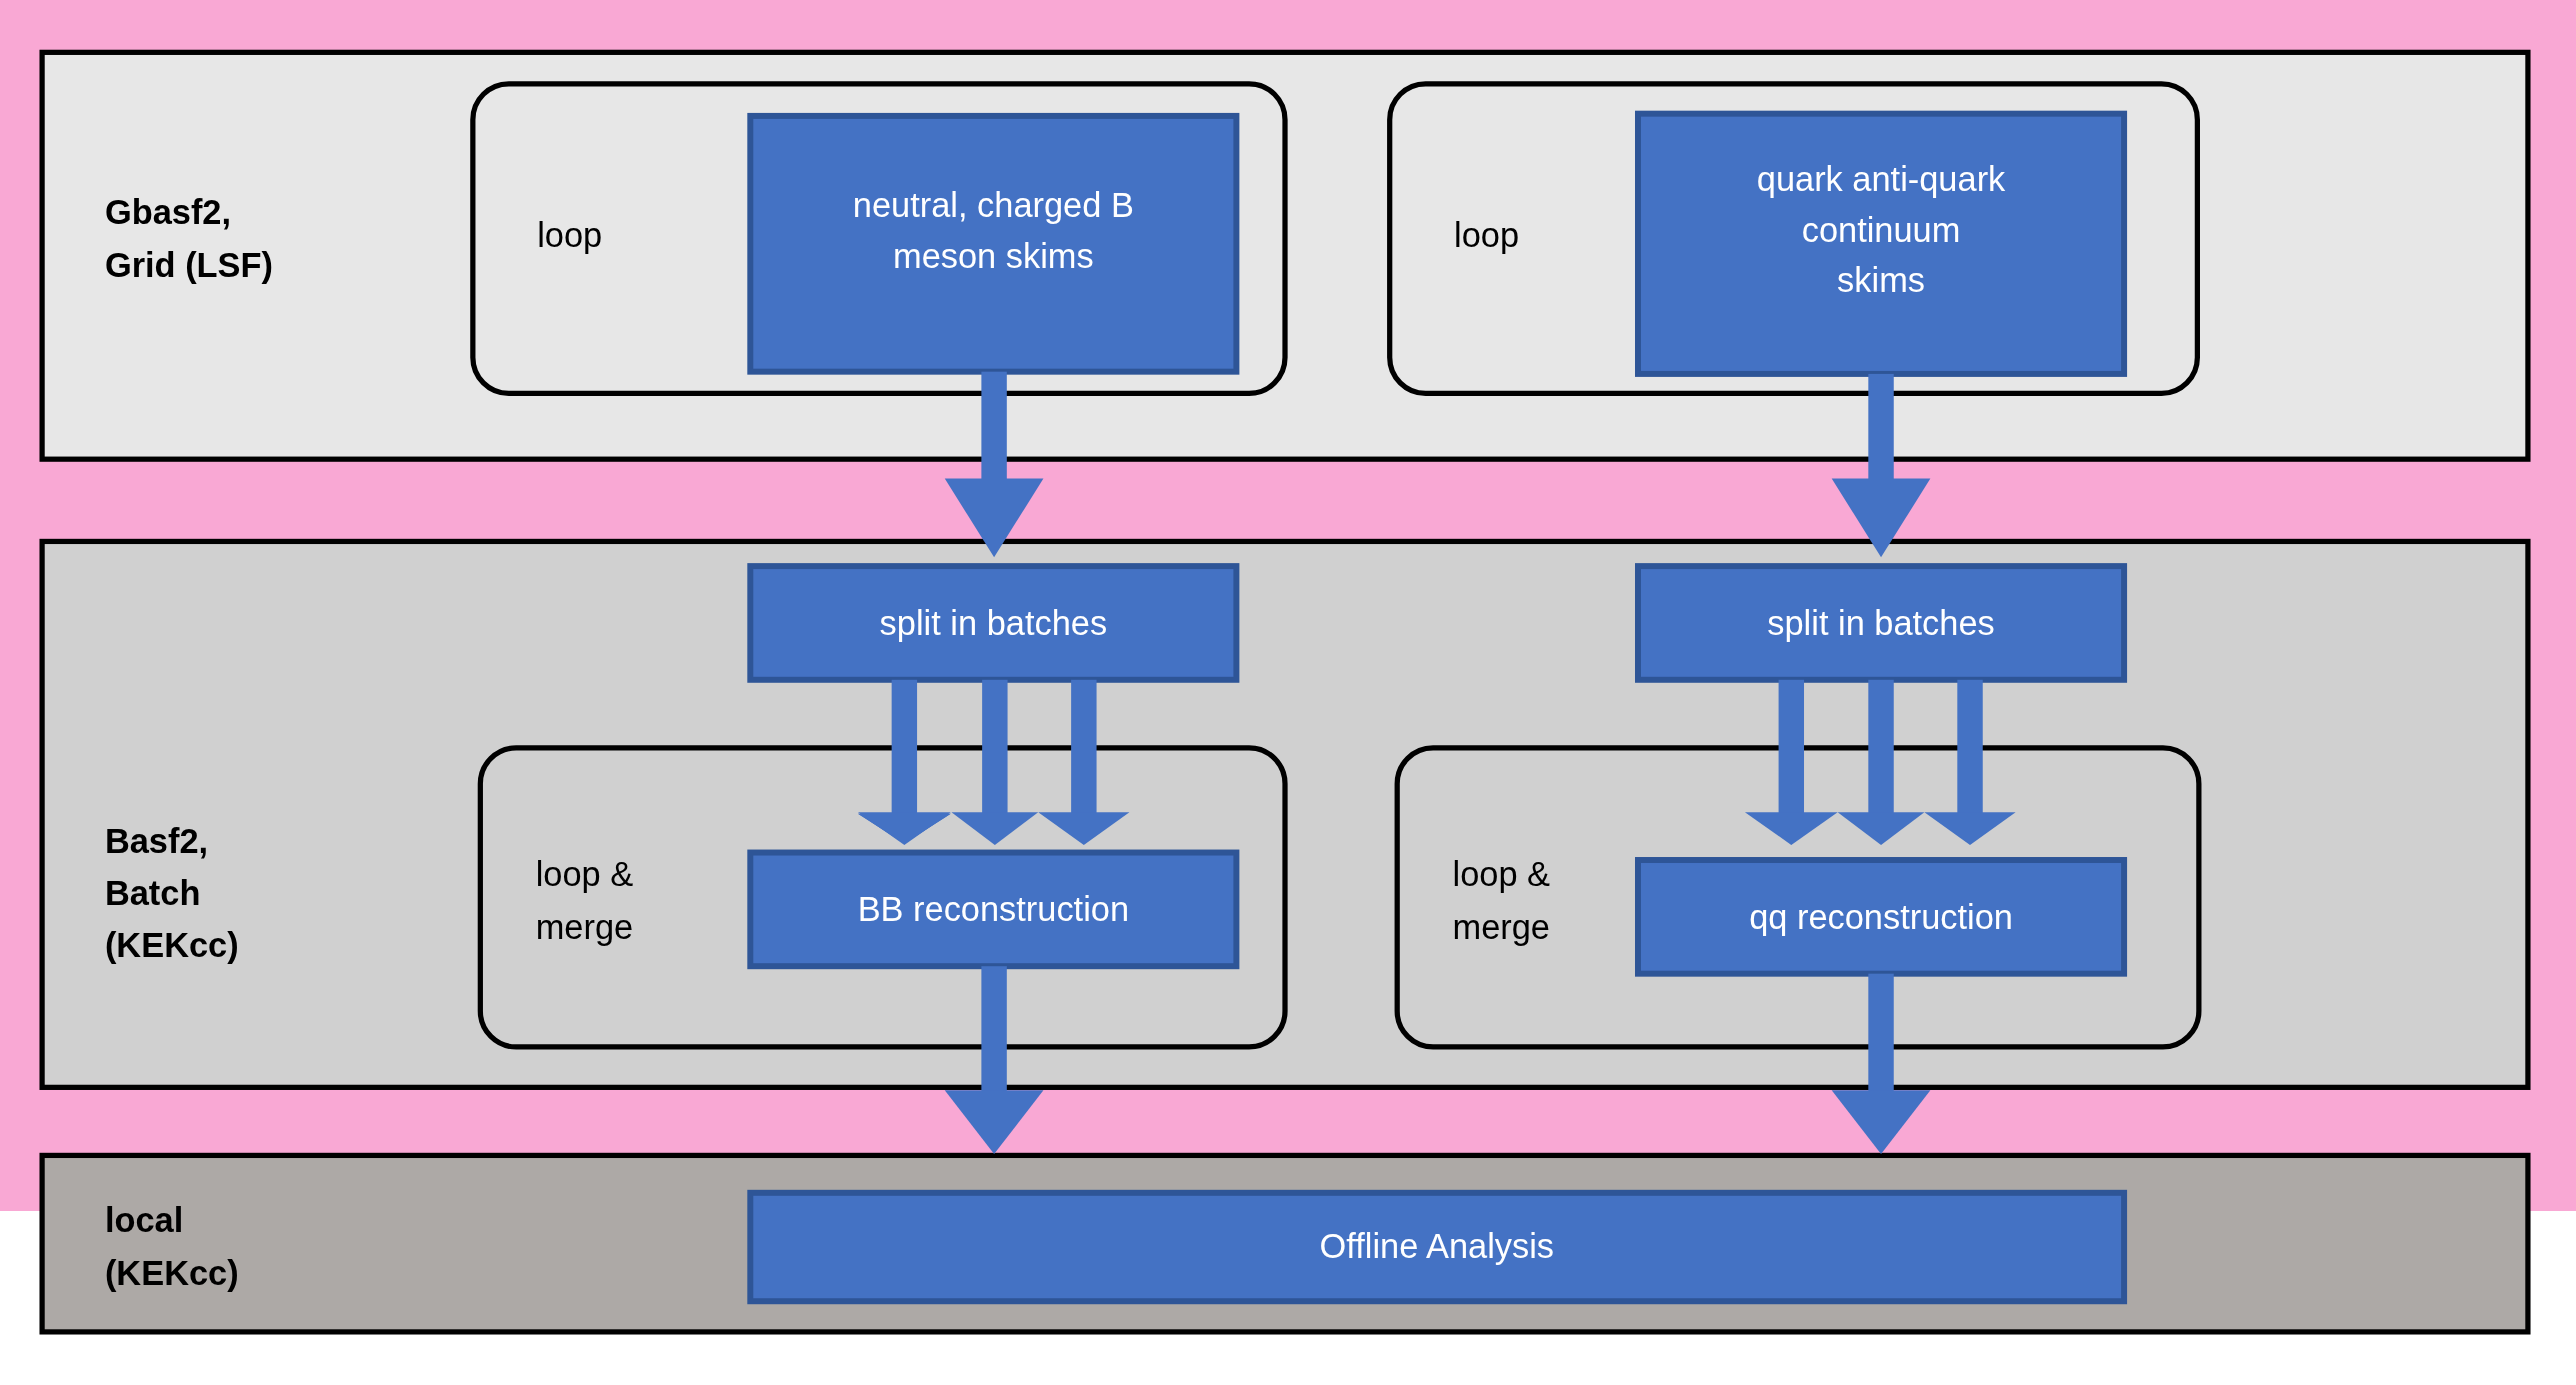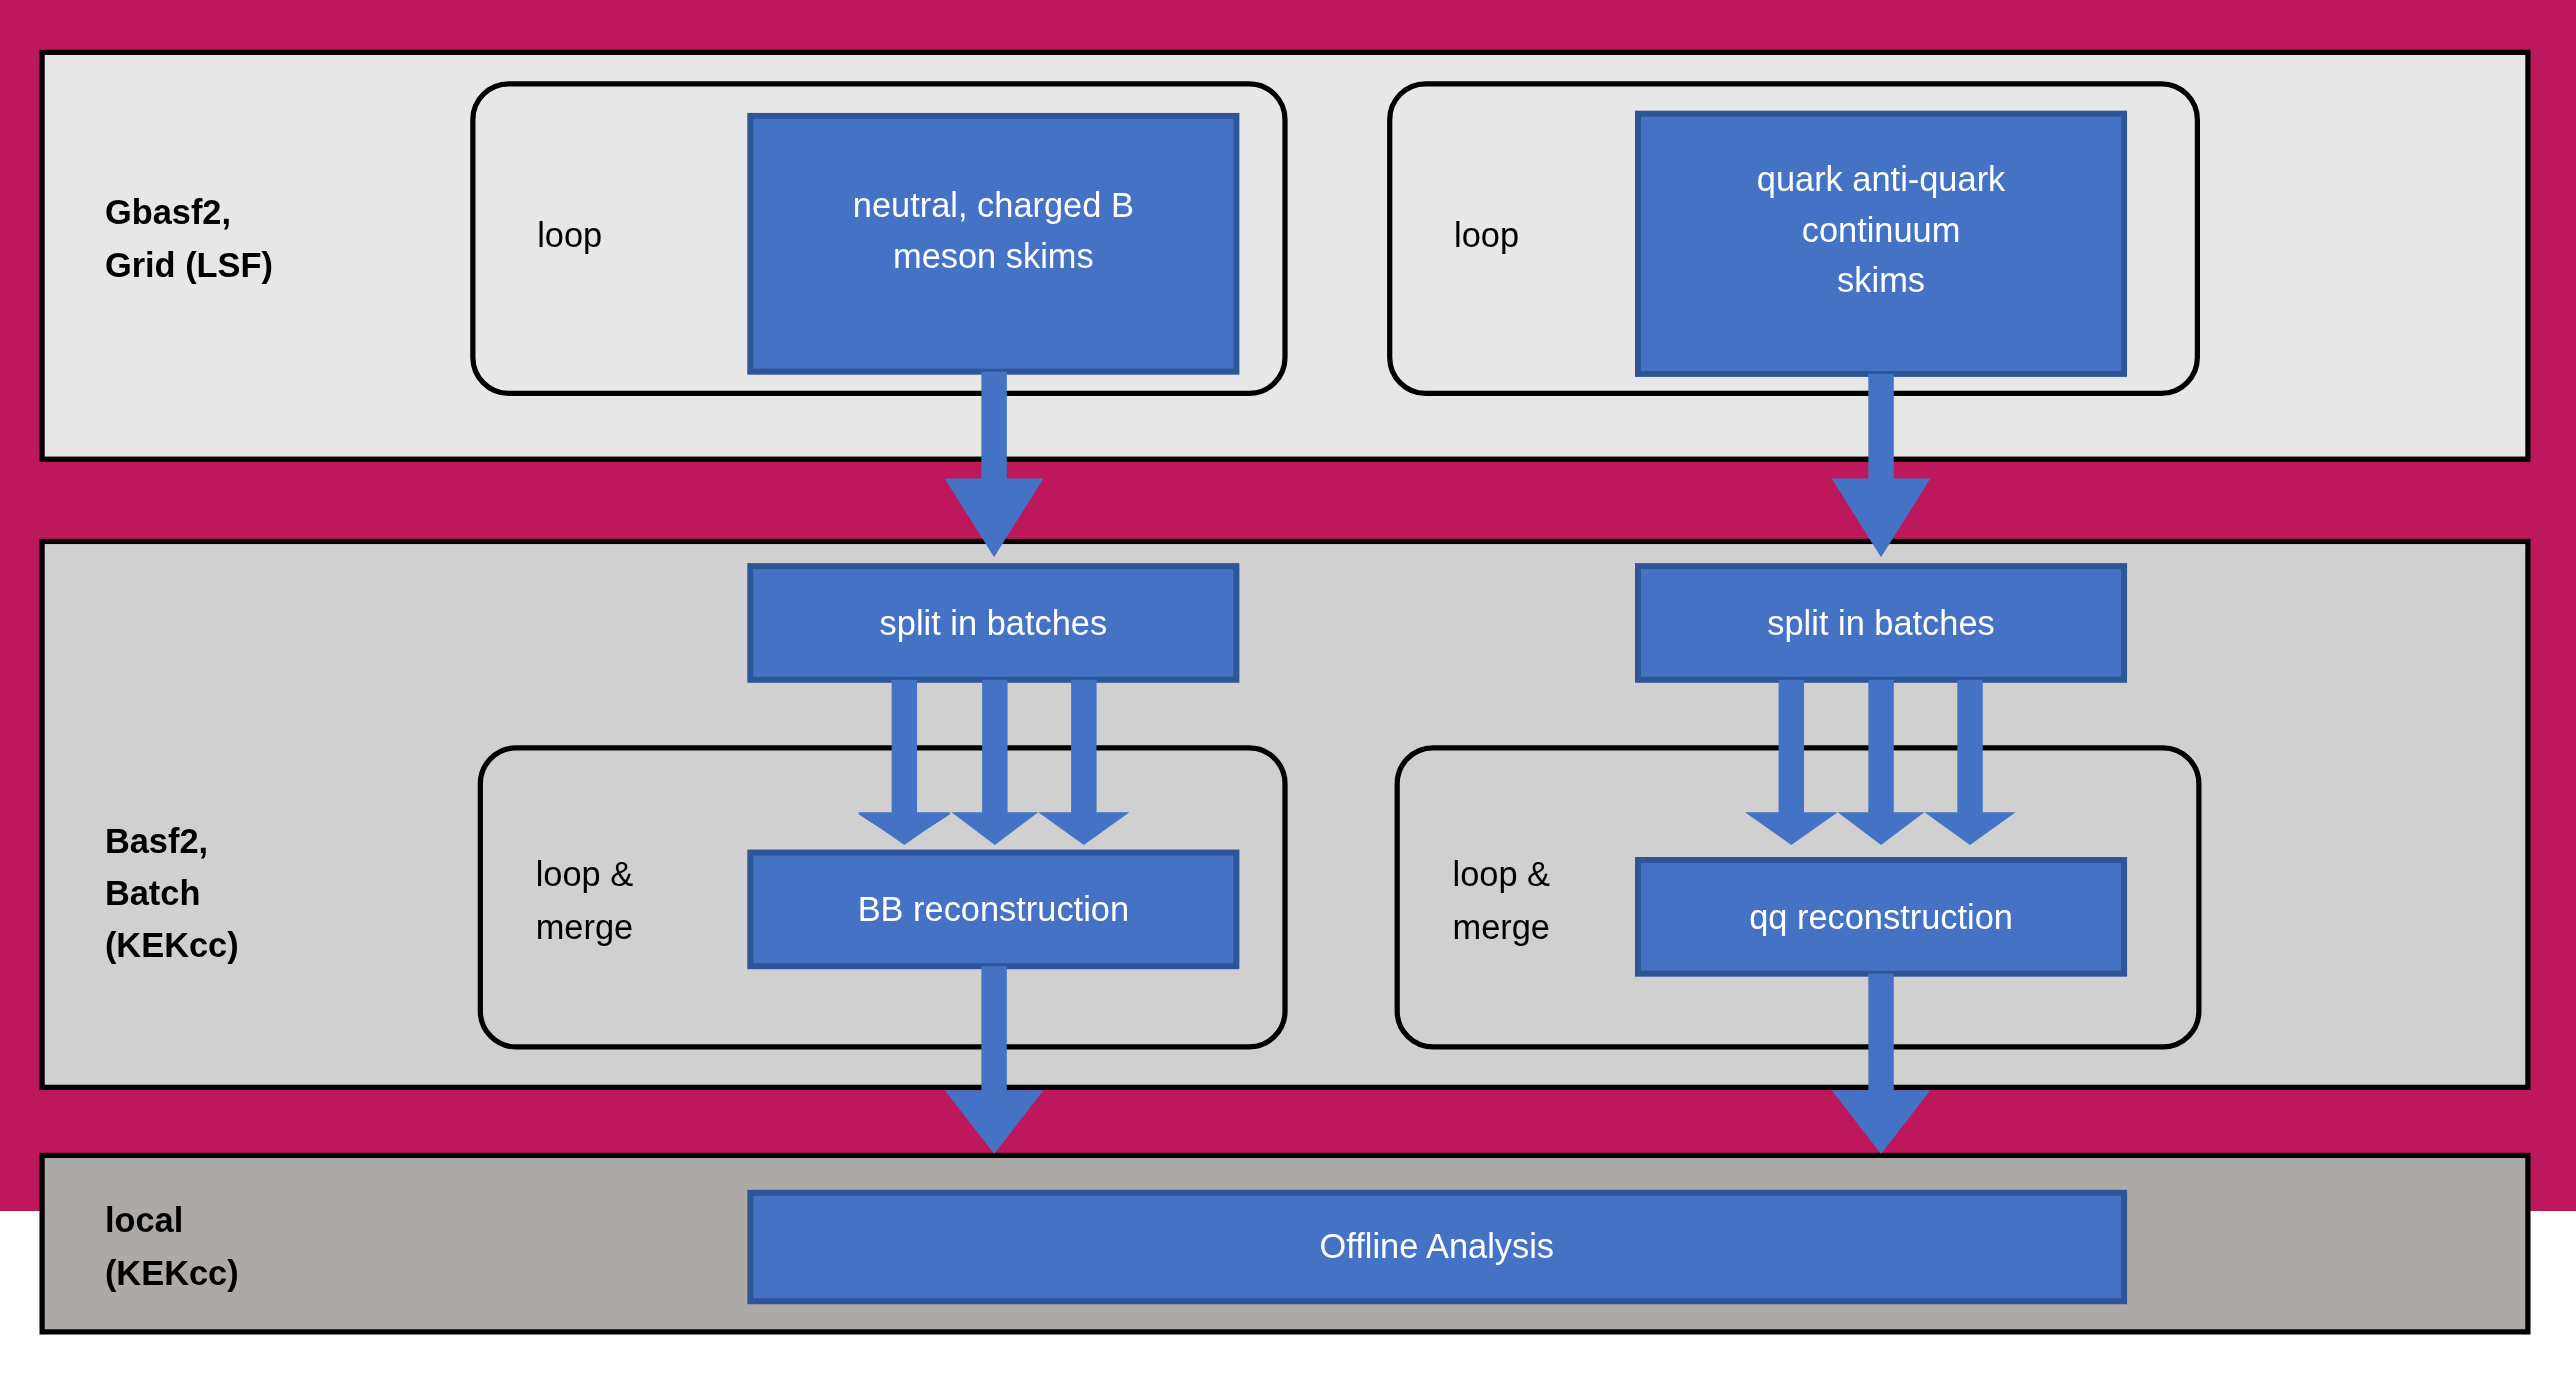--- a/index.html
+++ b/index.html
@@ -1,18 +1,18 @@
 <!DOCTYPE html>
 <html style="font-size:12px"><head>
 <meta charset="utf-8">
 <style>
   html,body{margin:0;padding:0;background:#ffffff;}
   body{width:2576px;height:1385px;overflow:hidden;
        font-family:"Liberation Sans",sans-serif;}
-  #stage{position:relative;width:2576px;height:1211px;background:#be185d;}
+  #stage{position:relative;width:2576px;height:1211px;background:#f9a8d4;}
   svg#diagram{position:absolute;left:0;top:0;width:2576px;height:1385px;display:block;}
 
   .band-label{font-weight:bold;fill:#000000;font-family:"Liberation Sans",sans-serif;}
   .loop-label{font-weight:normal;fill:#000000;font-family:"Liberation Sans",sans-serif;}
   .box-label{fill:#ffffff;font-weight:normal;font-family:"Liberation Sans",sans-serif;}
   text{white-space:pre;}
 </style>
 </head>
 <body>
 

